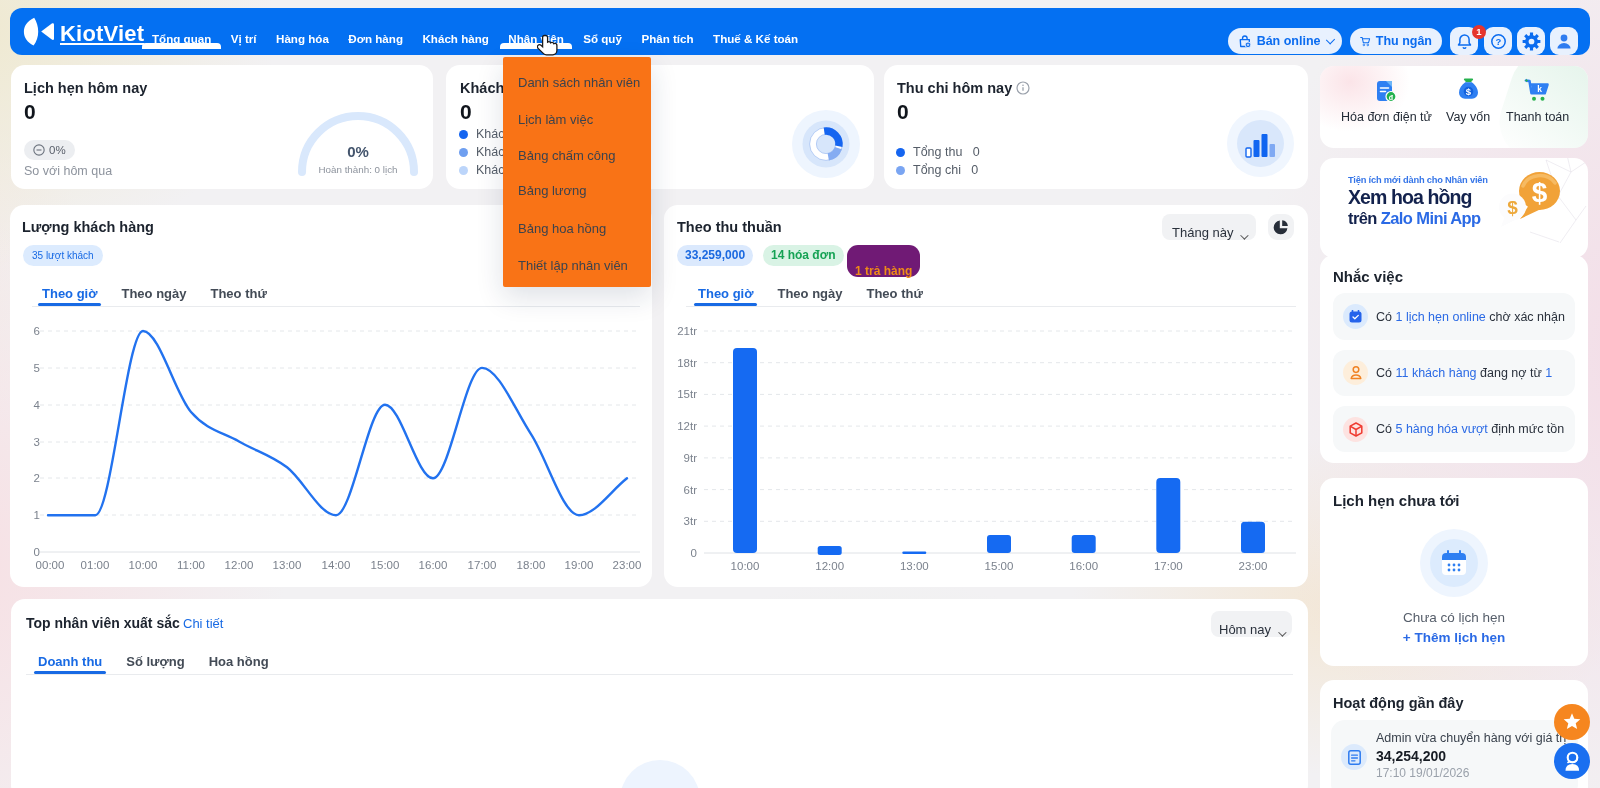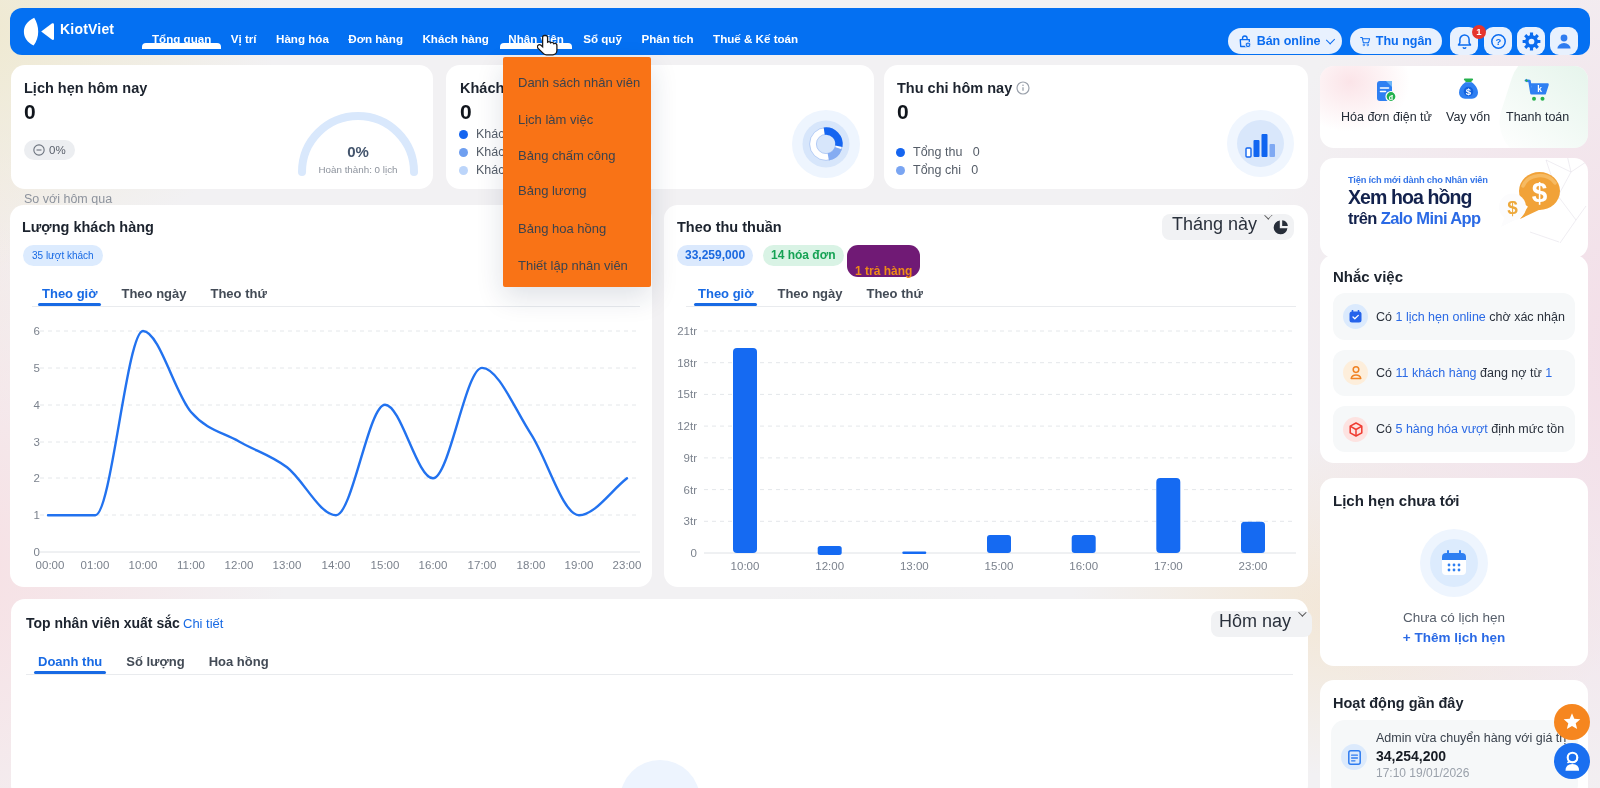--- a/index.html
+++ b/index.html
@@ -15,41 +15,41 @@
     radial-gradient(420px 260px at 84% 77%, #f3e7d6 0%, rgba(243,231,214,0) 65%),
     radial-gradient(420px 300px at 55% 100%, #e9f0e4 0%, rgba(233,240,228,0) 70%),
     #f2f1f3;
 }
 .card { position:absolute; background:#fff; border-radius:14px; }
 .abs { position:absolute; }
 svg { display:block; }
 
 #nav { position:absolute; left:10px; top:8px; width:1580px; height:47px; background:#0470f2; border-radius:12px; }
 #nav .logo { position:absolute; left:12px; top:9px; width:34px; height:29px; }
-#nav .brand { position:absolute; left:50px; top:13px; color:#fff; font-size:14px; font-weight:bold; letter-spacing:.2px; }
+#nav .brand { position:absolute; left:50px; top:13px; color:#fff; font-size:22px; font-weight:bold; letter-spacing:.2px;text-decoration:underline; }
 #menu { position:absolute; left:142px; top:0; height:47px; display:flex; align-items:center; gap:19.5px; }
 #menu .mi { position:relative; color:#fff; font-size:11.6px; font-weight:bold; height:34px; line-height:47px; white-space:nowrap; }
 #menu .mi .ul { position:absolute; left:-10px; right:-10px; bottom:0; height:6px; background:#fff; border-radius:4px 4px 0 0; }
 .navbtn { position:absolute; top:20px; height:26px; background:#e8f1fe; border-radius:13px; display:flex; align-items:center; color:#0b6cf0; font-size:12.5px; font-weight:bold; white-space:nowrap; }
 .sqbtn { position:absolute; top:19px; width:28px; height:28px; background:#e8f1fe; border-radius:9px; display:flex; align-items:center; justify-content:center; }
 
 #dd { position:absolute; left:503px; top:57px; width:148px; height:230px; background:#f97316; border-radius:2px; box-shadow:0 10px 28px rgba(20,40,80,.14); z-index:40; }
 #dd div { position:absolute; left:15px; font-size:13px; color:#3c434d; white-space:nowrap; }
 
 .ttl { position:absolute; font-size:14.5px; font-weight:bold; color:#1c232e; }
 .big0 { position:absolute; font-size:21px; font-weight:bold; color:#10151c; }
-.gray { position:absolute; color:#8d939d; font-size:12.5px;margin-top:28px; }
+.gray { position:absolute; color:#8d939d; font-size:12.5px; }
 .legend { position:absolute; font-size:12.5px; color:#555d68; white-space:nowrap; }
 .dot { display:inline-block; width:9px; height:9px; border-radius:50%; margin-right:8px; vertical-align:-1px; }
 .pill { position:absolute; height:21px; border-radius:11px; font-size:12.5px; font-weight:bold; line-height:21px; padding:0 10px; }
 .tabs { position:absolute; display:flex; gap:24px; font-size:13px; font-weight:bold; color:#434b56; }
 .tabs .act { color:#186ae4; position:relative; }
 .tabs .act .tu { position:absolute; left:-4px; right:-4px; bottom:-5px; height:3px; border-radius:2px; background:#186ae4; }
 .hr { position:absolute; height:1px; background:#e9ebee; }
-.selbtn { position:absolute; height:26px; background:#f1f2f4; border-radius:8px; display:flex; align-items:flex-start; padding:0 10px; font-size:18px; color:#2a313c; gap:7px; }
+.selbtn { position:absolute; height:26px; background:#f1f2f4; border-radius:8px; display:flex; align-items:flex-end; padding:0 10px; font-size:13px; color:#2a313c; gap:7px; }
 .chev { width:8px; height:8px; border-right:1.6px solid #555; border-bottom:1.6px solid #555; transform:rotate(45deg) translateY(-2px); }
 </style>
 </head>
 <body>
 
 <div id="nav">
   <svg class="logo" viewBox="0 0 34 29">
     <path d="M12.2 0.8 C4.6 4.6 1.8 9.6 1.9 14.9 C2.0 20.2 5.0 25.2 11.6 28.6 C14.6 24.4 16.2 19.6 16.2 14.7 C16.2 9.9 14.8 5.2 12.2 0.8 Z" fill="#fff"></path>
     <path d="M19.2 14.6 L29.8 6.6 C31.1 5.7 32 6.2 32 7.9 V21.3 C32 23 31.1 23.5 29.8 22.6 Z" fill="#fff"></path>
   </svg>

